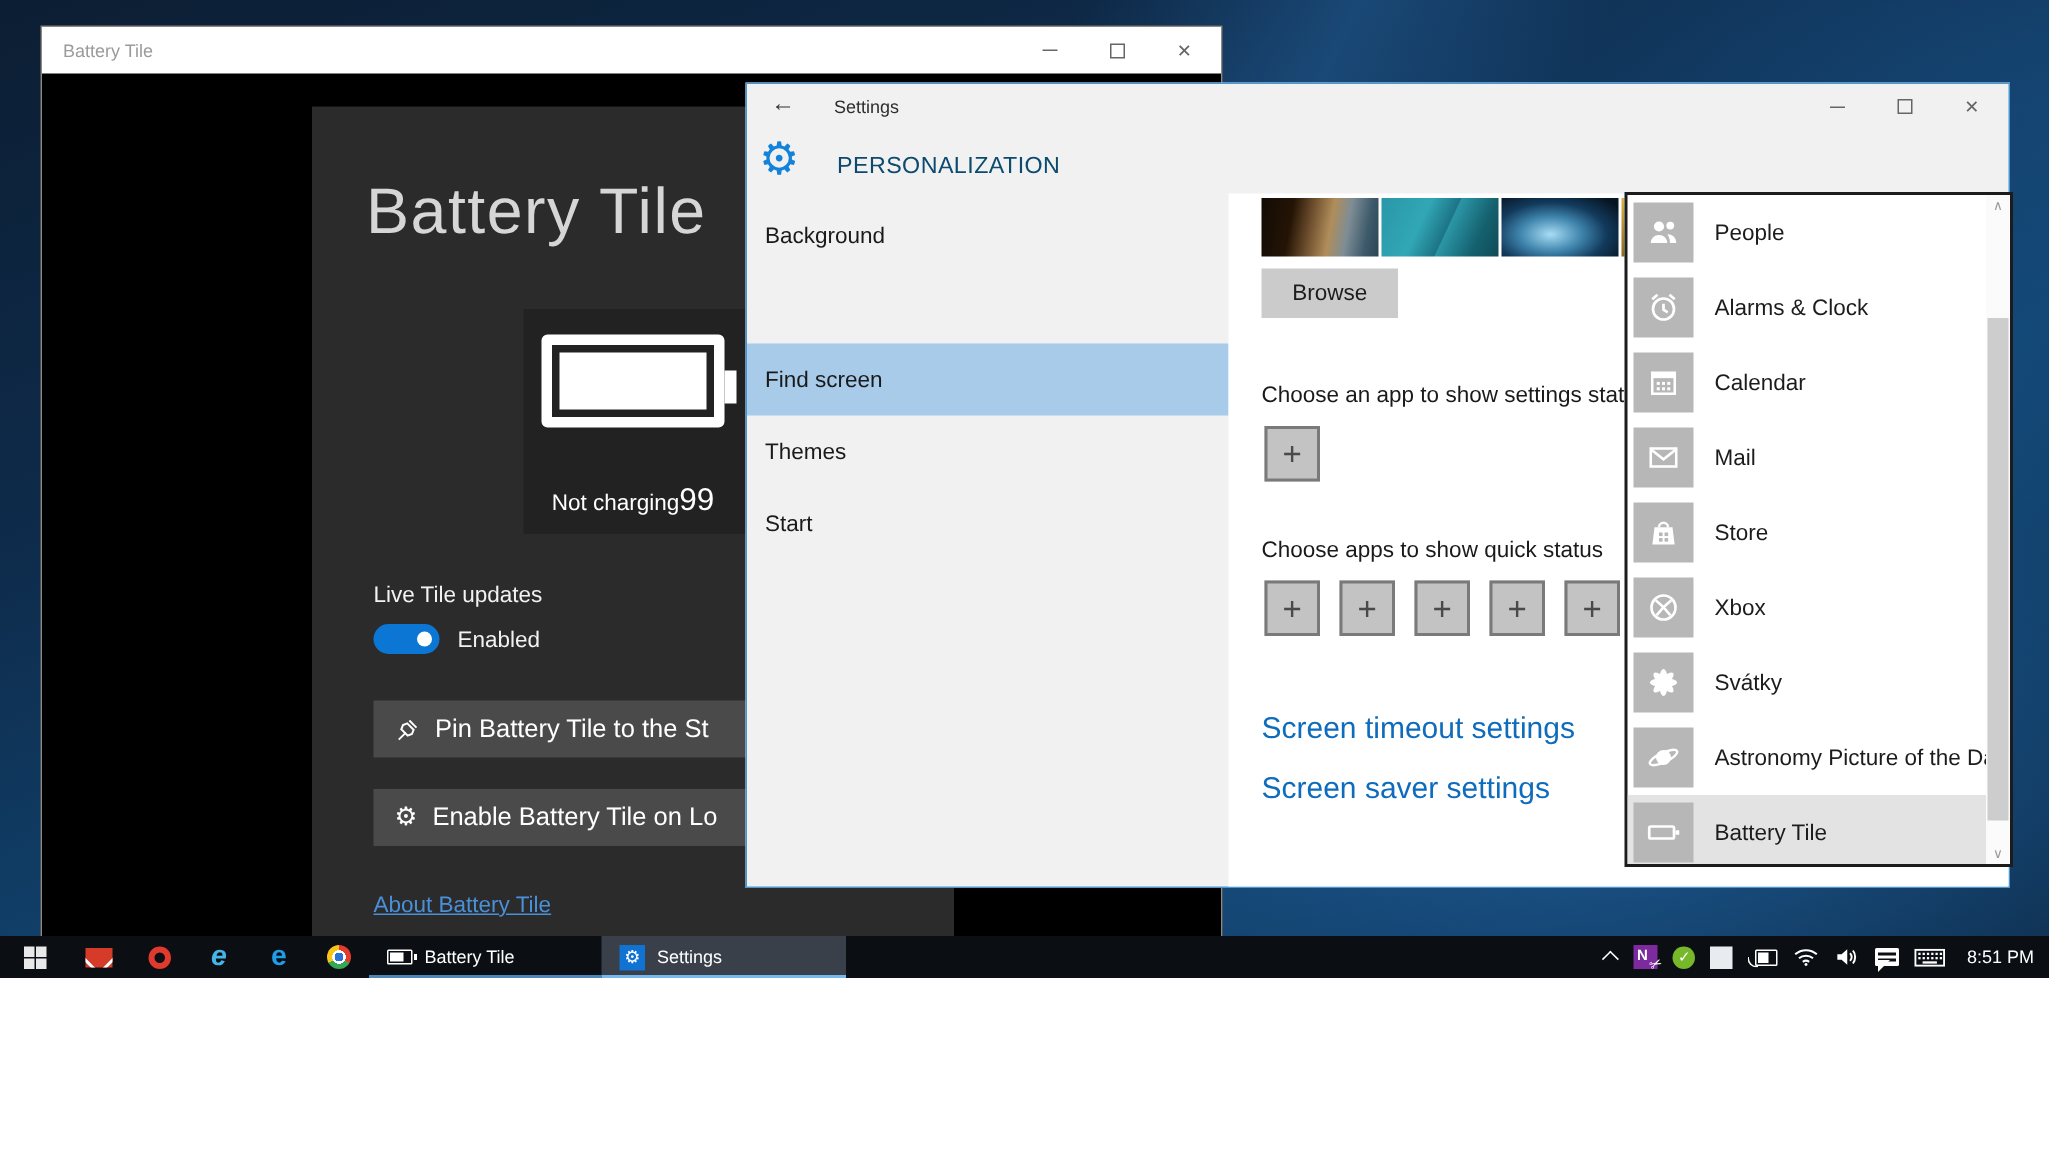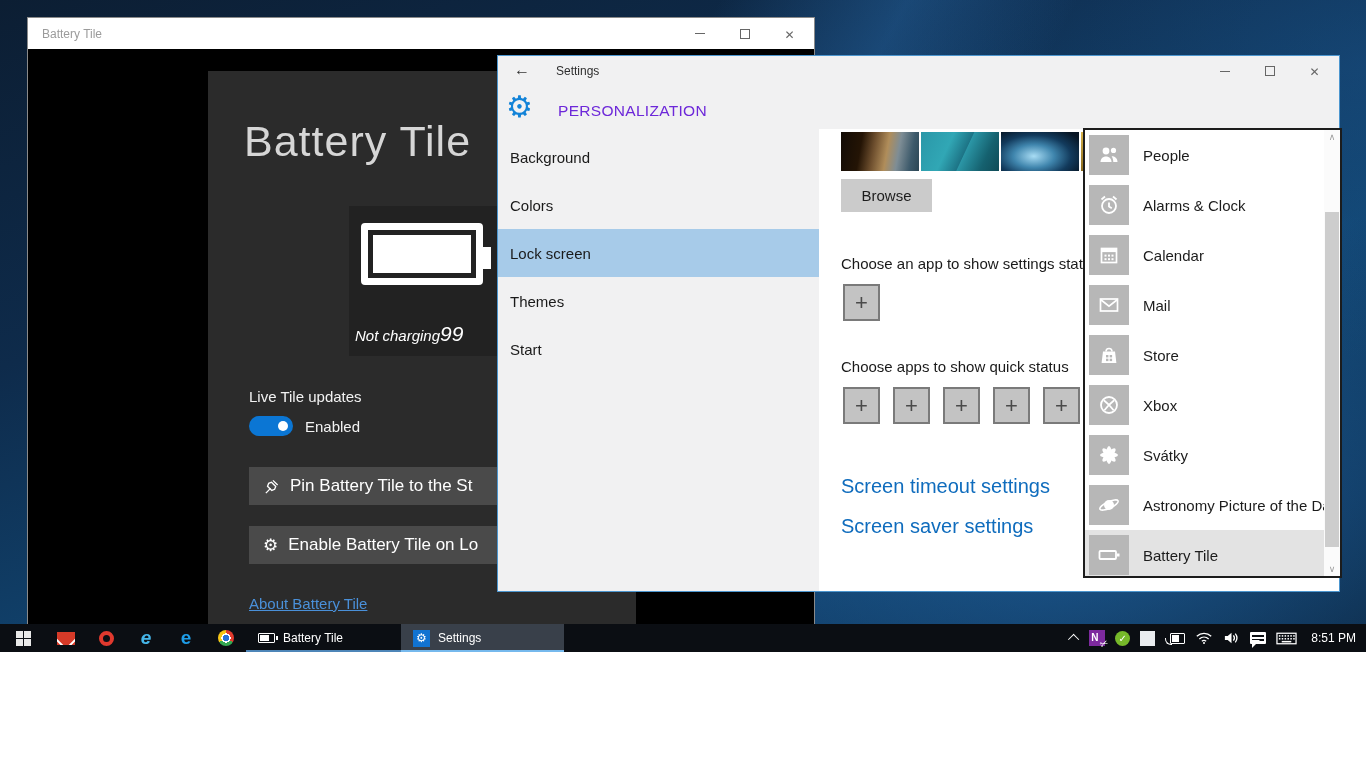--- a/index.html
+++ b/index.html
@@ -25,21 +25,21 @@
 
   
   #battery-win { left:27px; top:17px; width:788px; height:662px; background:#000; border:1px solid #8a8a8a; z-index:10; }
   #battery-win .titlebar-title { color:#9b9b9b; }
   .bw-panel { position:absolute; left:180px; top:53px; width:428px; height:580px; background:#2b2b2b; }
   .bw-heading { position:absolute; left:36px; top:46px; font-size:43px; font-weight:200; color:#d6d6d6; letter-spacing:1px; }
   .bw-tile { position:absolute; left:141px; top:135px; width:150px; height:150px; background:#222222; }
   .batt-glyph { position:absolute; left:12px; top:17px; width:122px; height:62px; border:7px solid #fff; border-radius:4px; }
   .batt-fill { position:absolute; left:5px; top:5px; right:5px; bottom:5px; background:#fff; }
   .batt-nub { position:absolute; right:-15px; top:17px; width:8px; height:22px; background:#fff; }
-  .bw-tile-row { position:absolute; left:6px; right:6px; bottom:10px; display:flex; justify-content:flex-start; align-items:baseline; color:#fff;font-style:italic; }
+  .bw-tile-row { position:absolute; left:6px; right:6px; bottom:10px; display:flex; justify-content:center; align-items:baseline; color:#fff; }
   .bw-tile-status { font-size:15px; }
   .bw-tile-pct { font-size:21px; margin-right:4px; }
   .bw-livetile-label { position:absolute; left:41px; top:317px; font-size:15px; color:#f2f2f2; }
   .bw-toggle { position:absolute; left:41px; top:345px; width:44px; height:20px; border-radius:10px; background:#0b76d4; }
   .bw-toggle .knob { position:absolute; right:5px; top:5px; width:10px; height:10px; border-radius:50%; background:#fff; }
   .bw-toggle-text { position:absolute; left:97px; top:347px; font-size:15px; color:#f2f2f2; }
   .bw-btn { position:absolute; left:41px; width:312px; height:38px; background:#4a4a4a; color:#fff; font-size:17px;
             display:flex; align-items:center; gap:10px; padding-left:14px; overflow:hidden; white-space:nowrap; }
   .bw-btn-pin { top:396px; }
   .bw-btn-enable { top:455px; }
@@ -47,21 +47,21 @@
   .bw-about { position:absolute; left:41px; top:524px; font-size:15px; color:#4a90d9; text-decoration:underline; }
 
   
   #settings-win { left:497px; top:55px; width:843px; height:537px; background:#f1f1f2; border:1px solid #4c96cf; z-index:20; }
   .sw-back { position:absolute; left:16px; top:5px; font-size:16px; color:#333; }
   .sw-back::before { content:"\2190"; }
   .sw-title { position:absolute; left:58px; top:8px; font-size:12px; color:#2e2e2e; }
   .sw-controls { position:absolute; right:2px; top:0; display:flex; height:30px; }
   .sw-gear { position:absolute; left:8px; top:36px; font-size:30px; color:#1283d8; line-height:1; }
   .sw-gear::before { content:"\2699"; }
-  .sw-pagetitle { position:absolute; left:60px; top:46px; font-size:15.5px; color:#6d28d9; letter-spacing:.3px; }
+  .sw-pagetitle { position:absolute; left:60px; top:46px; font-size:15.5px; color:#0c4a6e; letter-spacing:.3px; }
   .sw-search { position:absolute; left:537px; top:38px; width:292px; height:30px; background:#fbfbfb; border:2px solid #9a9a9a; display:flex; align-items:center; }
   .sw-search input { flex:1; border:none; outline:none; background:transparent; font-size:15px; color:#333; padding:0 6px 0 9px; font-family:inherit; }
   .sw-search input::placeholder { color:#4d4d4d; opacity:1; }
   .sw-search .mag { width:22px; height:22px; margin-right:4px; }
   .sw-side-item { position:absolute; left:0; width:321px; height:48px; display:flex; align-items:center; padding-left:12px; font-size:15px; color:#1a1a1a; }
   .sw-side-item.selected { background:#a7cbe9; }
   .sw-content { position:absolute; left:321px; top:73px; right:0; bottom:0; background:#ffffff; overflow:hidden; }
   .thumb { position:absolute; top:3px; height:39px; width:78px; }
   .thumb1 { left:22px;  background:linear-gradient(100deg,#120b05 0%,#241405 26%,#6e4f2e 42%,#b08d5a 58%,#7e8d95 72%,#3d5a6b 88%,#2c4654 100%); }
   .thumb2 { left:102px; background:linear-gradient(115deg,#2a97a8 0%,#31a7b5 35%,#1d7486 55%,#2b96a6 56%,#15616f 80%,#0f4b57 100%); }
@@ -211,25 +211,22 @@
       <div class="ctrl">
           <span class="glyph-close"></span>
         </div>
     </div>
     <span class="sw-gear"></span>
     <div class="sw-pagetitle">PERSONALIZATION</div>
 
     <div class="sw-side-item" style="top:77px">
         <span>Background</span>
       </div>
-    <div class="sw-side-item" style="top:125px">
-        <span>Colors</span>
-      </div>
     <div class="sw-side-item selected" style="top:173px">
-        <span>Lock screen</span>
+        <span>Find screen</span>
       </div>
     <div class="sw-side-item" style="top:221px">
         <span>Themes</span>
       </div>
     <div class="sw-side-item" style="top:269px">
         <span>Start</span>
       </div>
 
     <div class="sw-content">
       <div class="thumb thumb1"></div>

